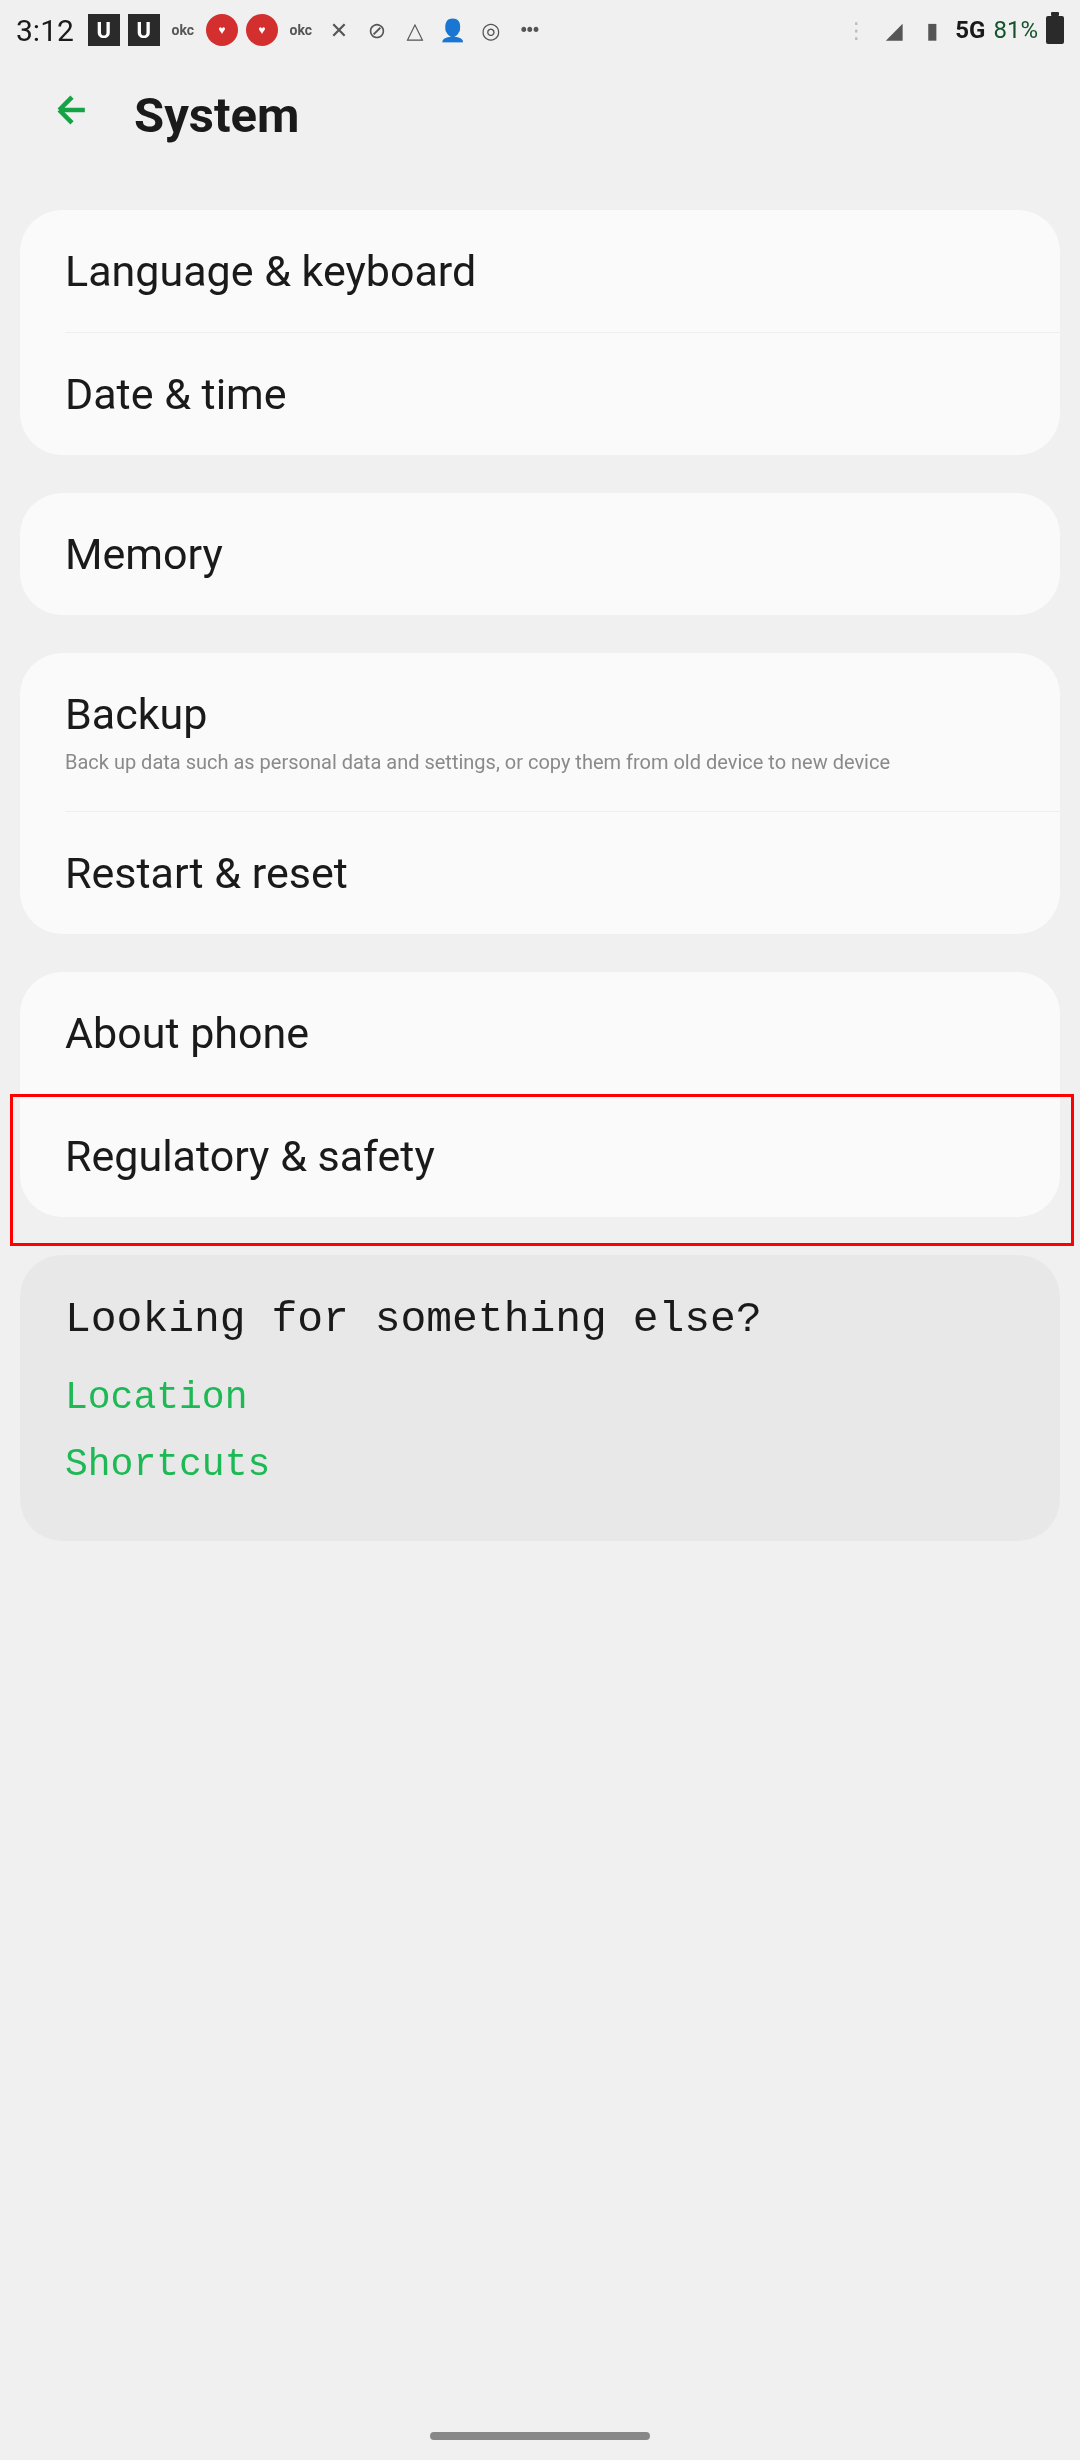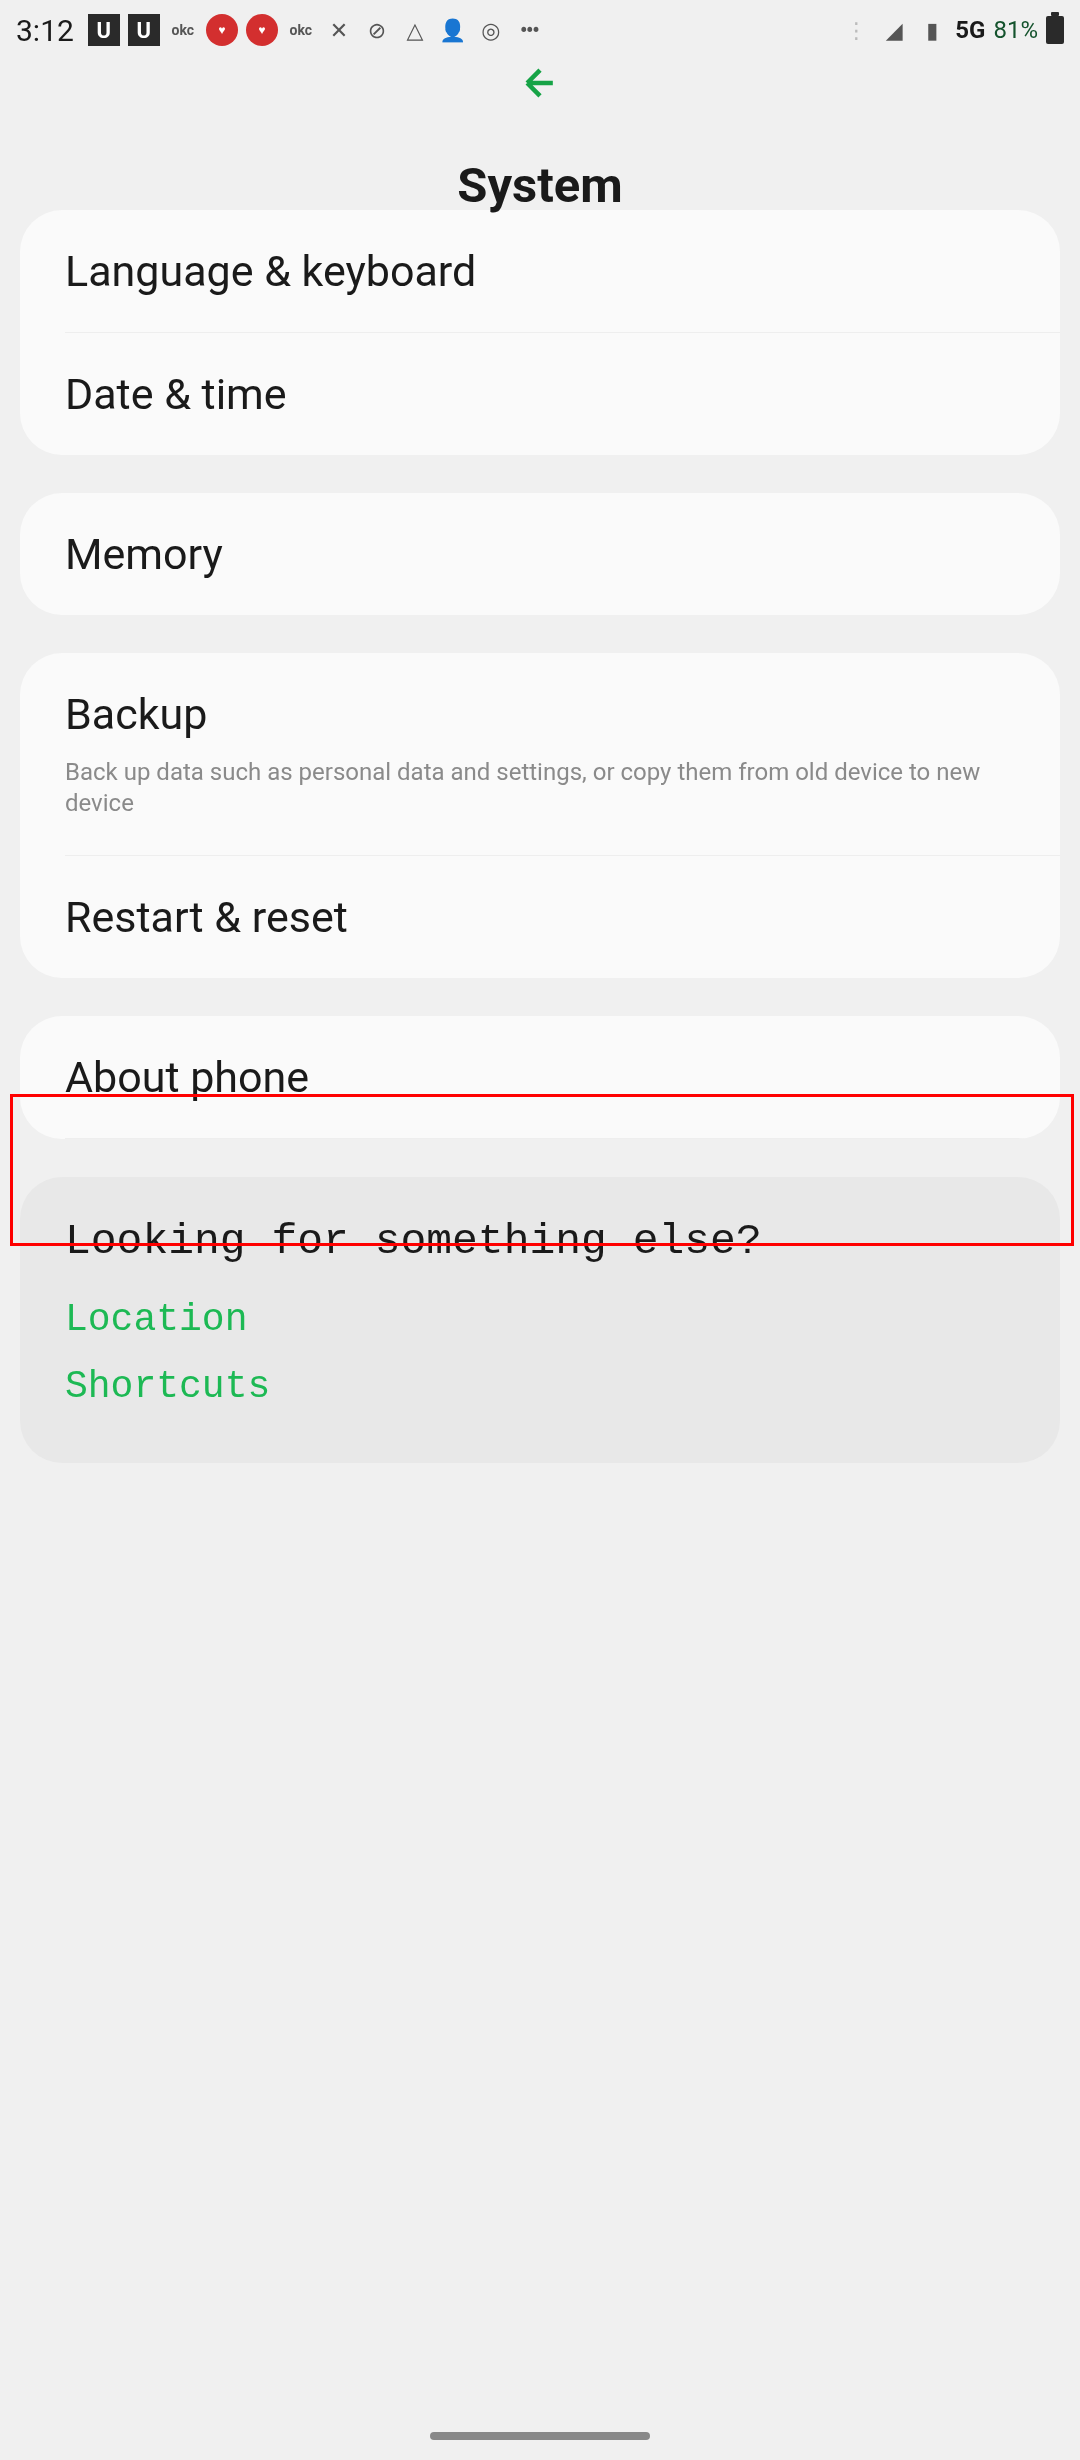--- a/index.html
+++ b/index.html
@@ -98,21 +98,20 @@
       height: 4px;
       background: #2a2a2a;
       border-radius: 1px;
     }
     .header {
       height: 110px;
       display: flex;
       align-items: center;
       padding: 0 50px;
       gap: 40px;
-      flex-direction: column;
     }
     .back-arrow {
       color: #1db954;
       font-size: 48px;
       cursor: pointer;
     }
     .header-title {
       font-size: 49px;
       font-weight: 700;
       color: #1a1a1a;
@@ -132,23 +131,23 @@
     .menu-item {
       padding: 36px 45px;
       cursor: pointer;
     }
     .menu-item-title {
       font-size: 43px;
       color: #1a1a1a;
       font-weight: 400;
     }
     .menu-item-subtitle {
-      font-size: 24px;
+      font-size: 20px;
       color: #8a8a8a;
-      margin-top: 18px;
+      margin-top: 10px;
       line-height: 1.3;
     }
     .divider {
       height: 1px;
       background: #eee;
       margin-left: 45px;
     }
     .highlight-red {
       position: absolute;
       border: 3px solid #ff0000;
@@ -252,20 +251,23 @@
     <div class="menu-item">
       <div class="menu-item-title">Restart &amp; reset</div>
     </div>
   </div>
 
   <div class="card">
     <div class="menu-item">
       <div class="menu-item-title">About phone</div>
     </div>
     <div class="divider"></div>
+    <div class="menu-item">
+      <div class="menu-item-title">Regulatory &amp; safety</div>
+    </div>
   </div>
 
   <div class="card card-darker suggestion-card">
     <div class="suggestion-title">Looking for something else?</div>
     <div class="suggestion-link">Location</div>
     <div class="suggestion-link">Shortcuts</div>
   </div>
 
 </div>
 

